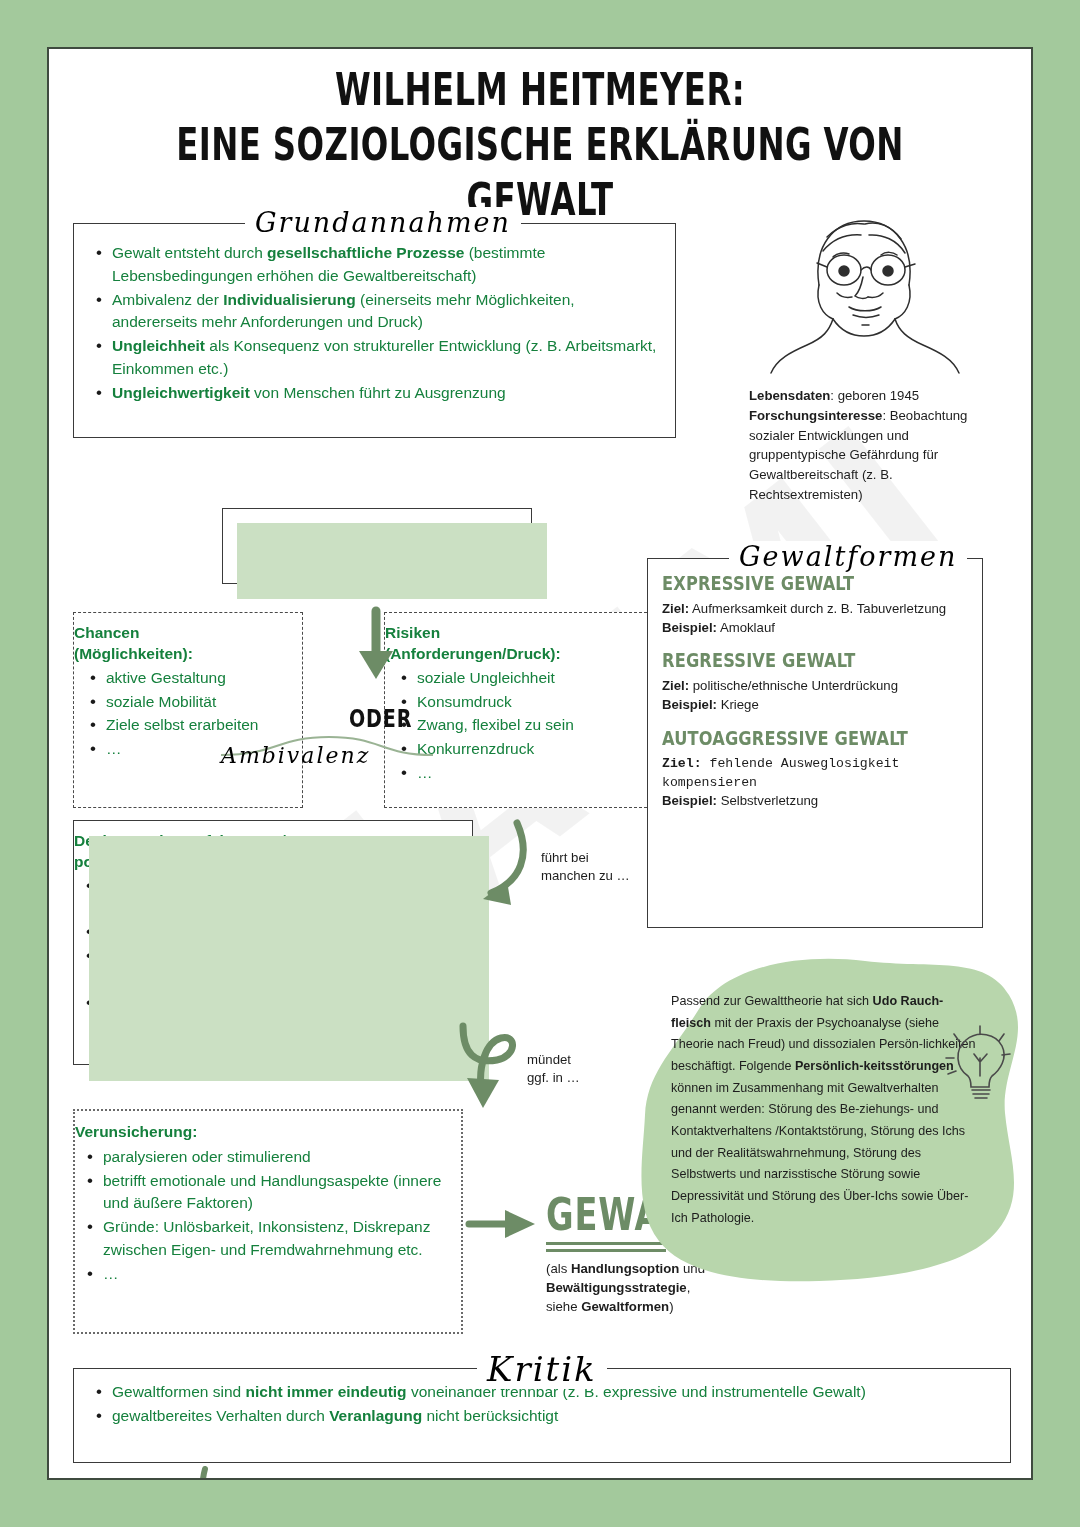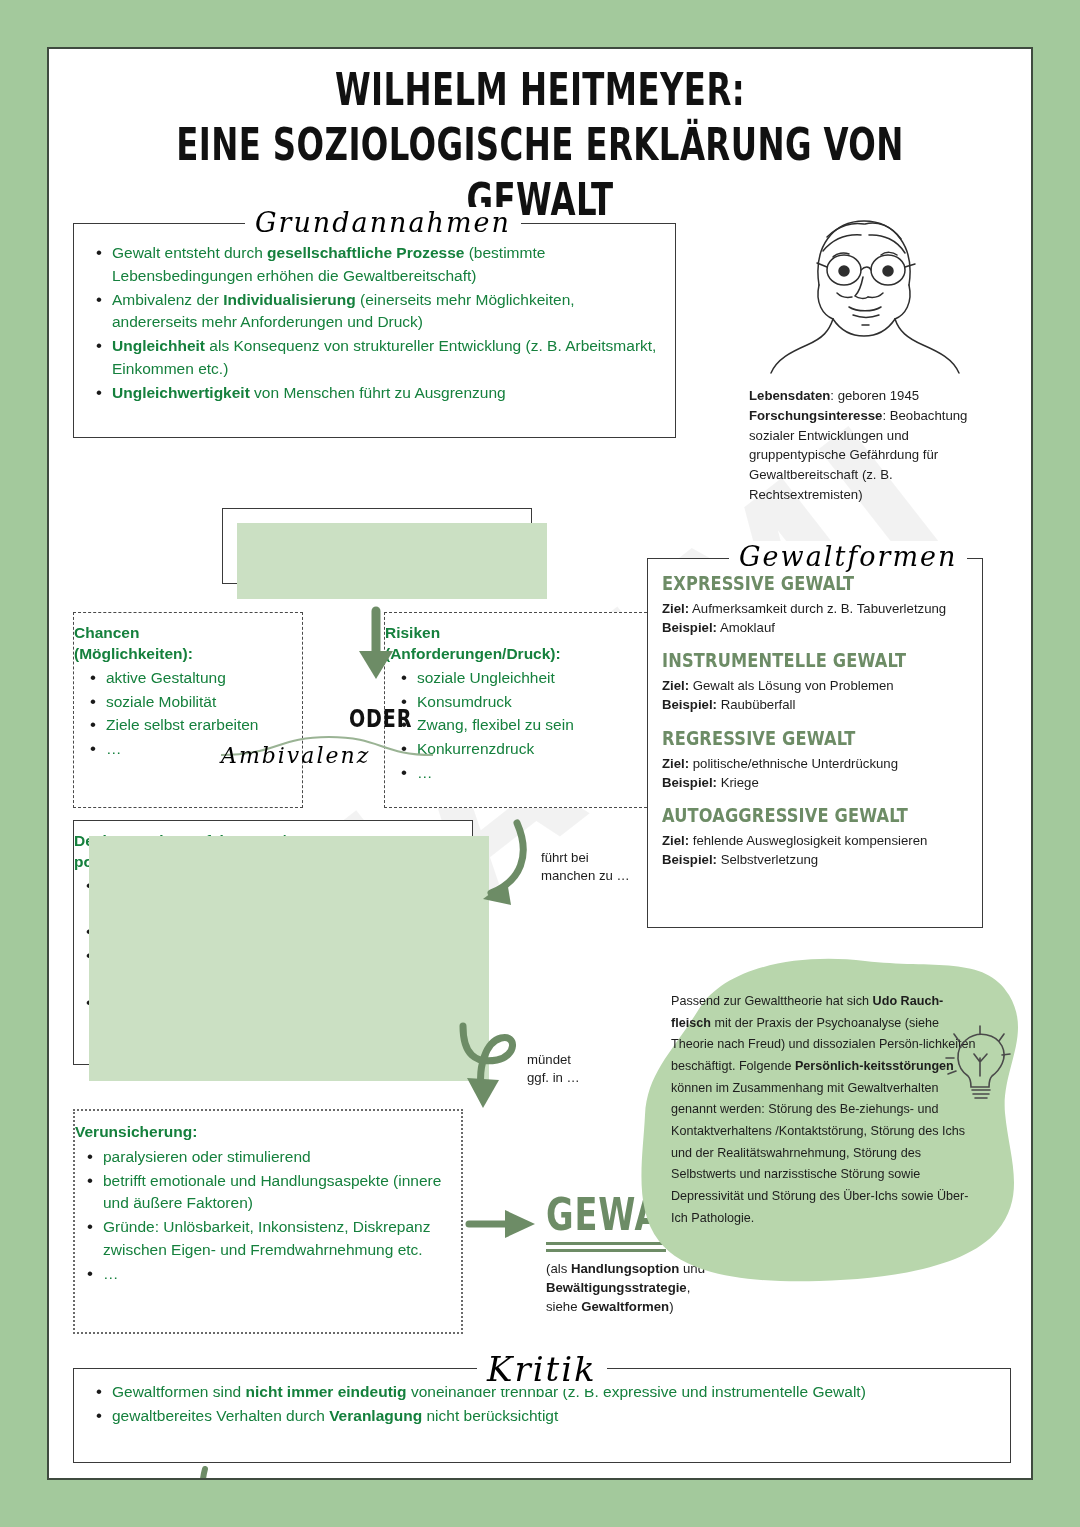--- a/index.html
+++ b/index.html
@@ -240,40 +240,31 @@
       <div>
         <div class="ghead">EXPRESSIVE GEWALT</div>
         <div class="t13" style="margin-top:5px;">
           <b>Ziel:</b><span> Aufmerksamkeit durch z. B. Tabuverletzung</span>
         </div>
         <div class="t13">
           <b>Beispiel:</b><span> Amoklauf</span>
         </div>
       </div>
       <div style="margin-top:11px;">
-        <div class="ghead">INSTRUMENTELLE GEWALT</div>
-        <div class="t13" style="margin-top:5px;">
-          <b>Ziel:</b><span> Gewalt als Lösung von Problemen</span>
-        </div>
-        <div class="t13">
-          <b>Beispiel:</b><span> Raubüberfall</span>
-        </div>
-      </div>
-      <div style="margin-top:11px;">
         <div class="ghead">REGRESSIVE GEWALT</div>
         <div class="t13" style="margin-top:5px;">
           <b>Ziel:</b><span> politische/ethnische Unterdrückung</span>
         </div>
         <div class="t13">
           <b>Beispiel:</b><span> Kriege</span>
         </div>
       </div>
       <div style="margin-top:11px;">
         <div class="ghead">AUTOAGGRESSIVE GEWALT</div>
-        <div class="t13" style="margin-top:5px;">
+        <div class="t13" style="margin-top:5px;font-family:Liberation Mono, monospace;">
           <b>Ziel:</b><span> fehlende Ausweglosigkeit kompensieren</span>
         </div>
         <div class="t13">
           <b>Beispiel:</b><span> Selbstverletzung</span>
         </div>
       </div>
     </div>
   </div>
   <div class="scriptlbl script" style="left:680px;top:492px;font-size:27px;">Gewaltformen</div>
 

